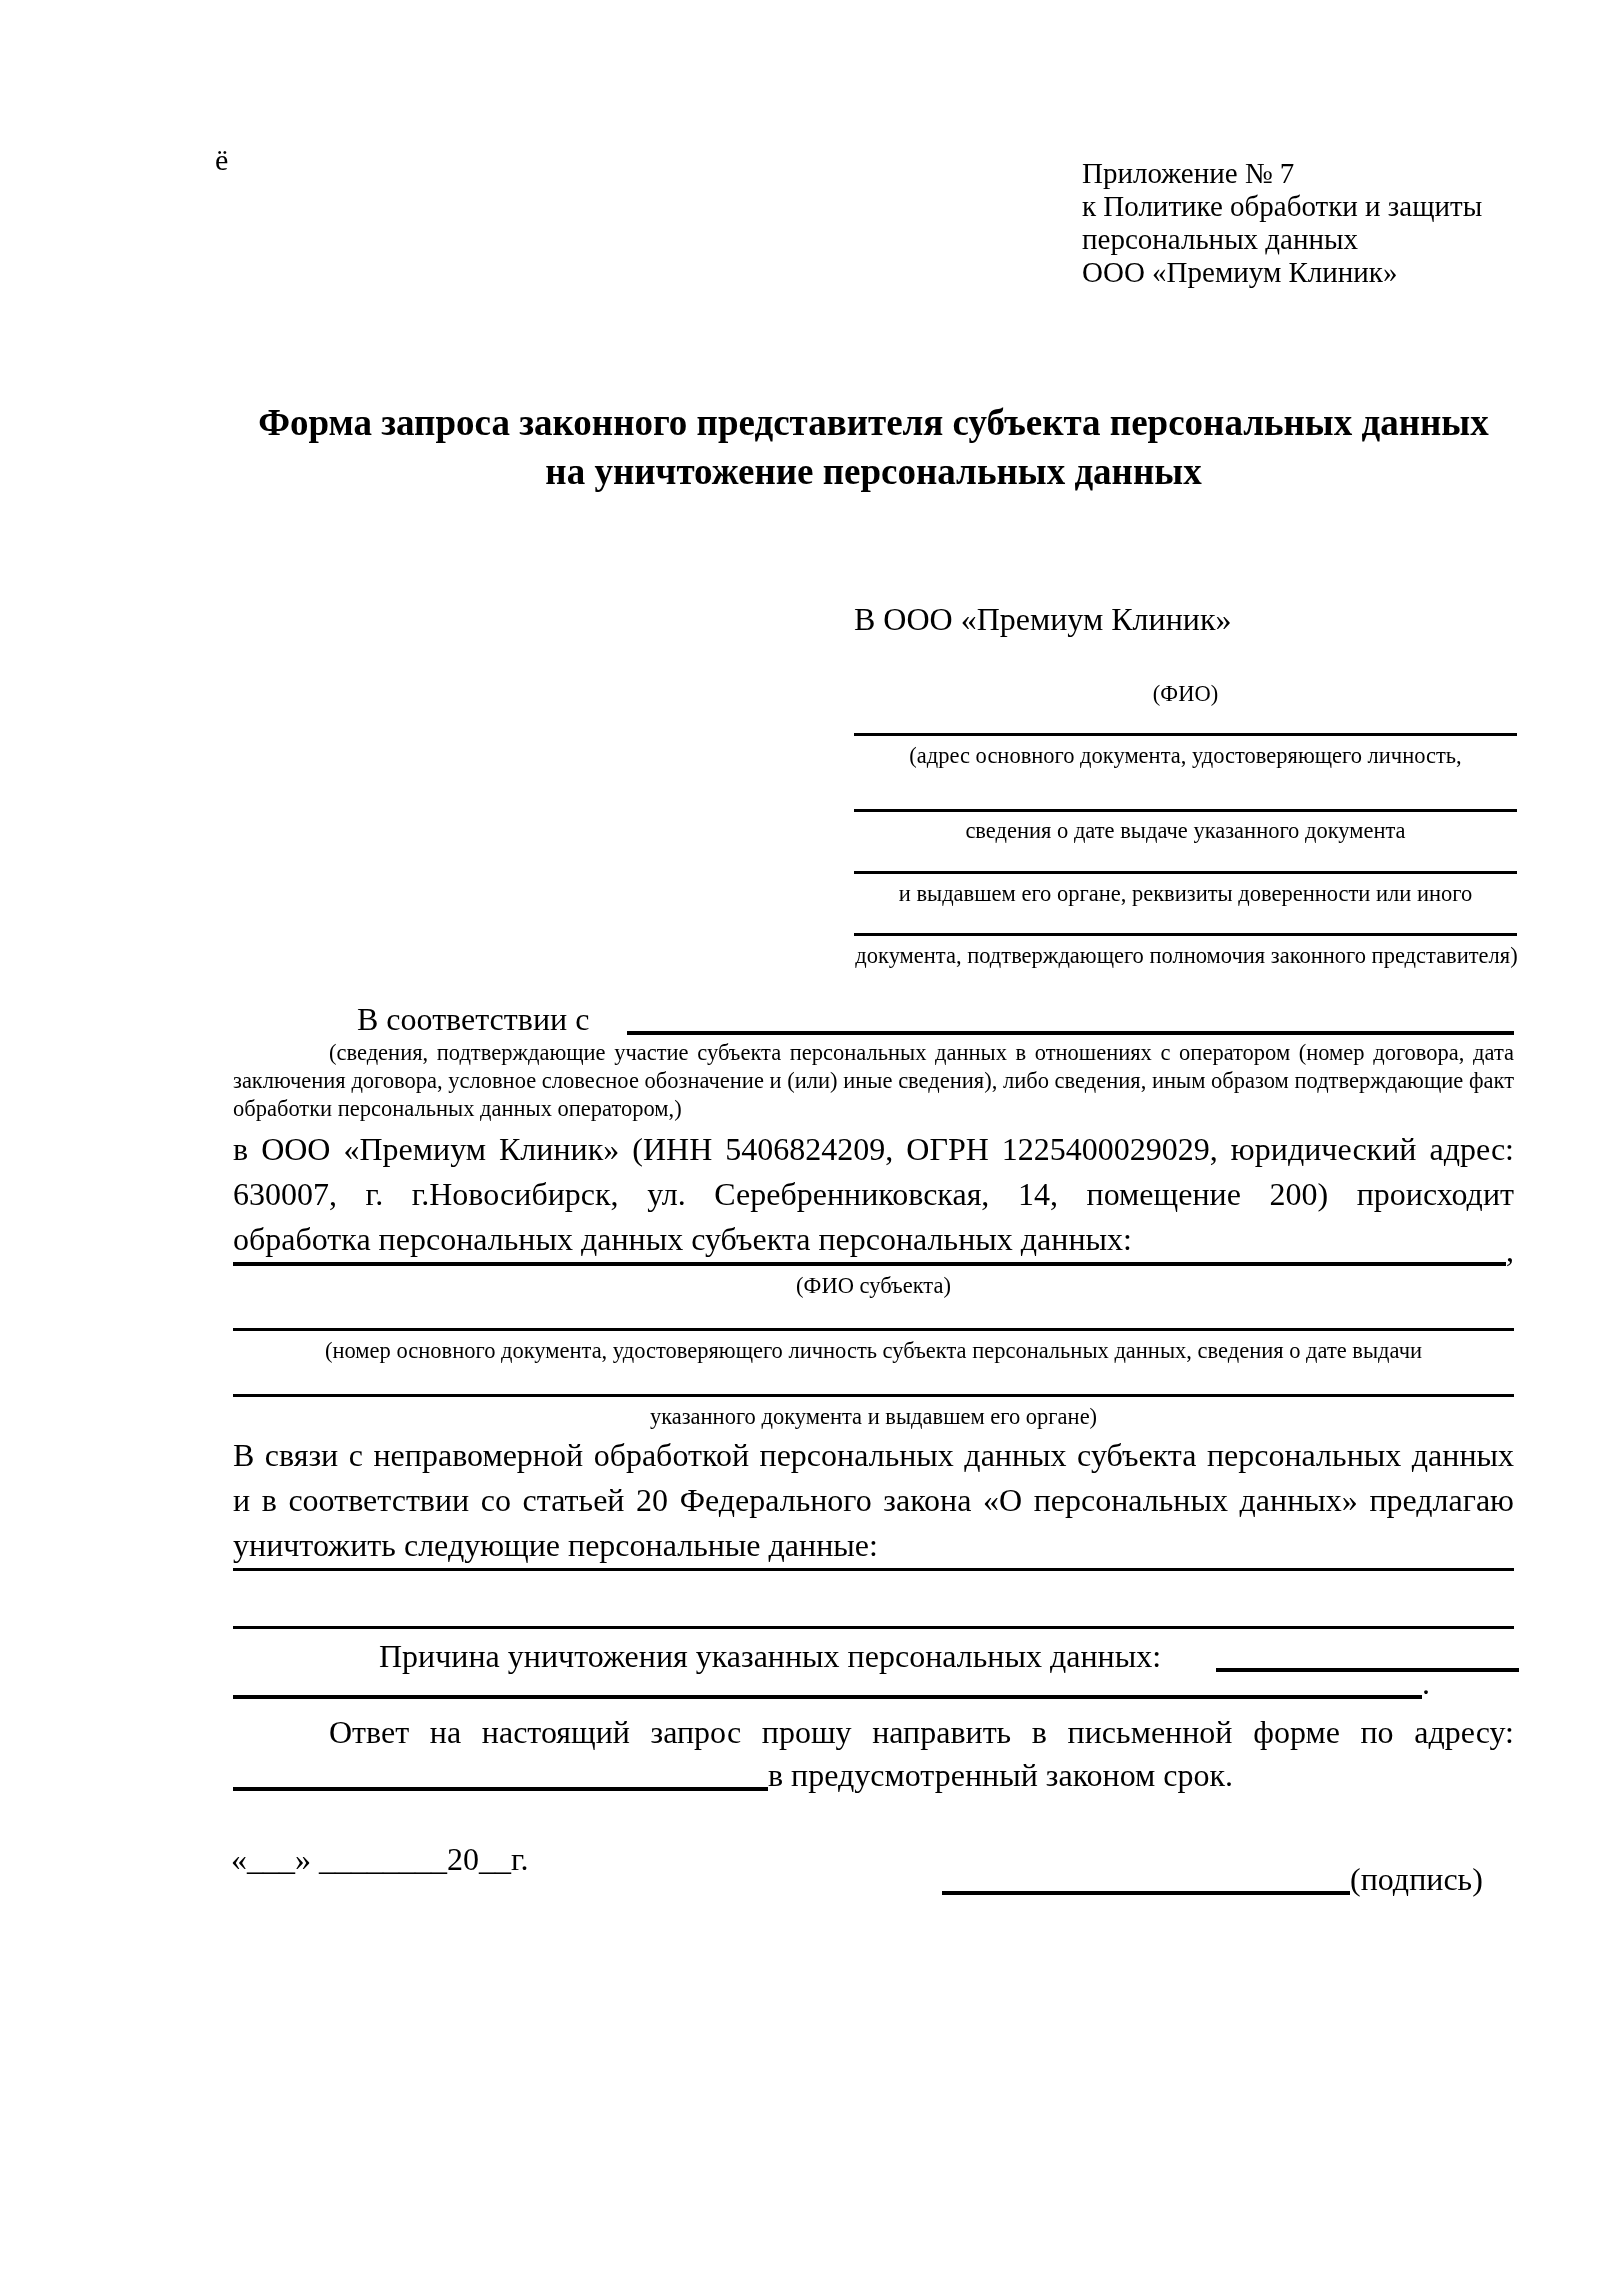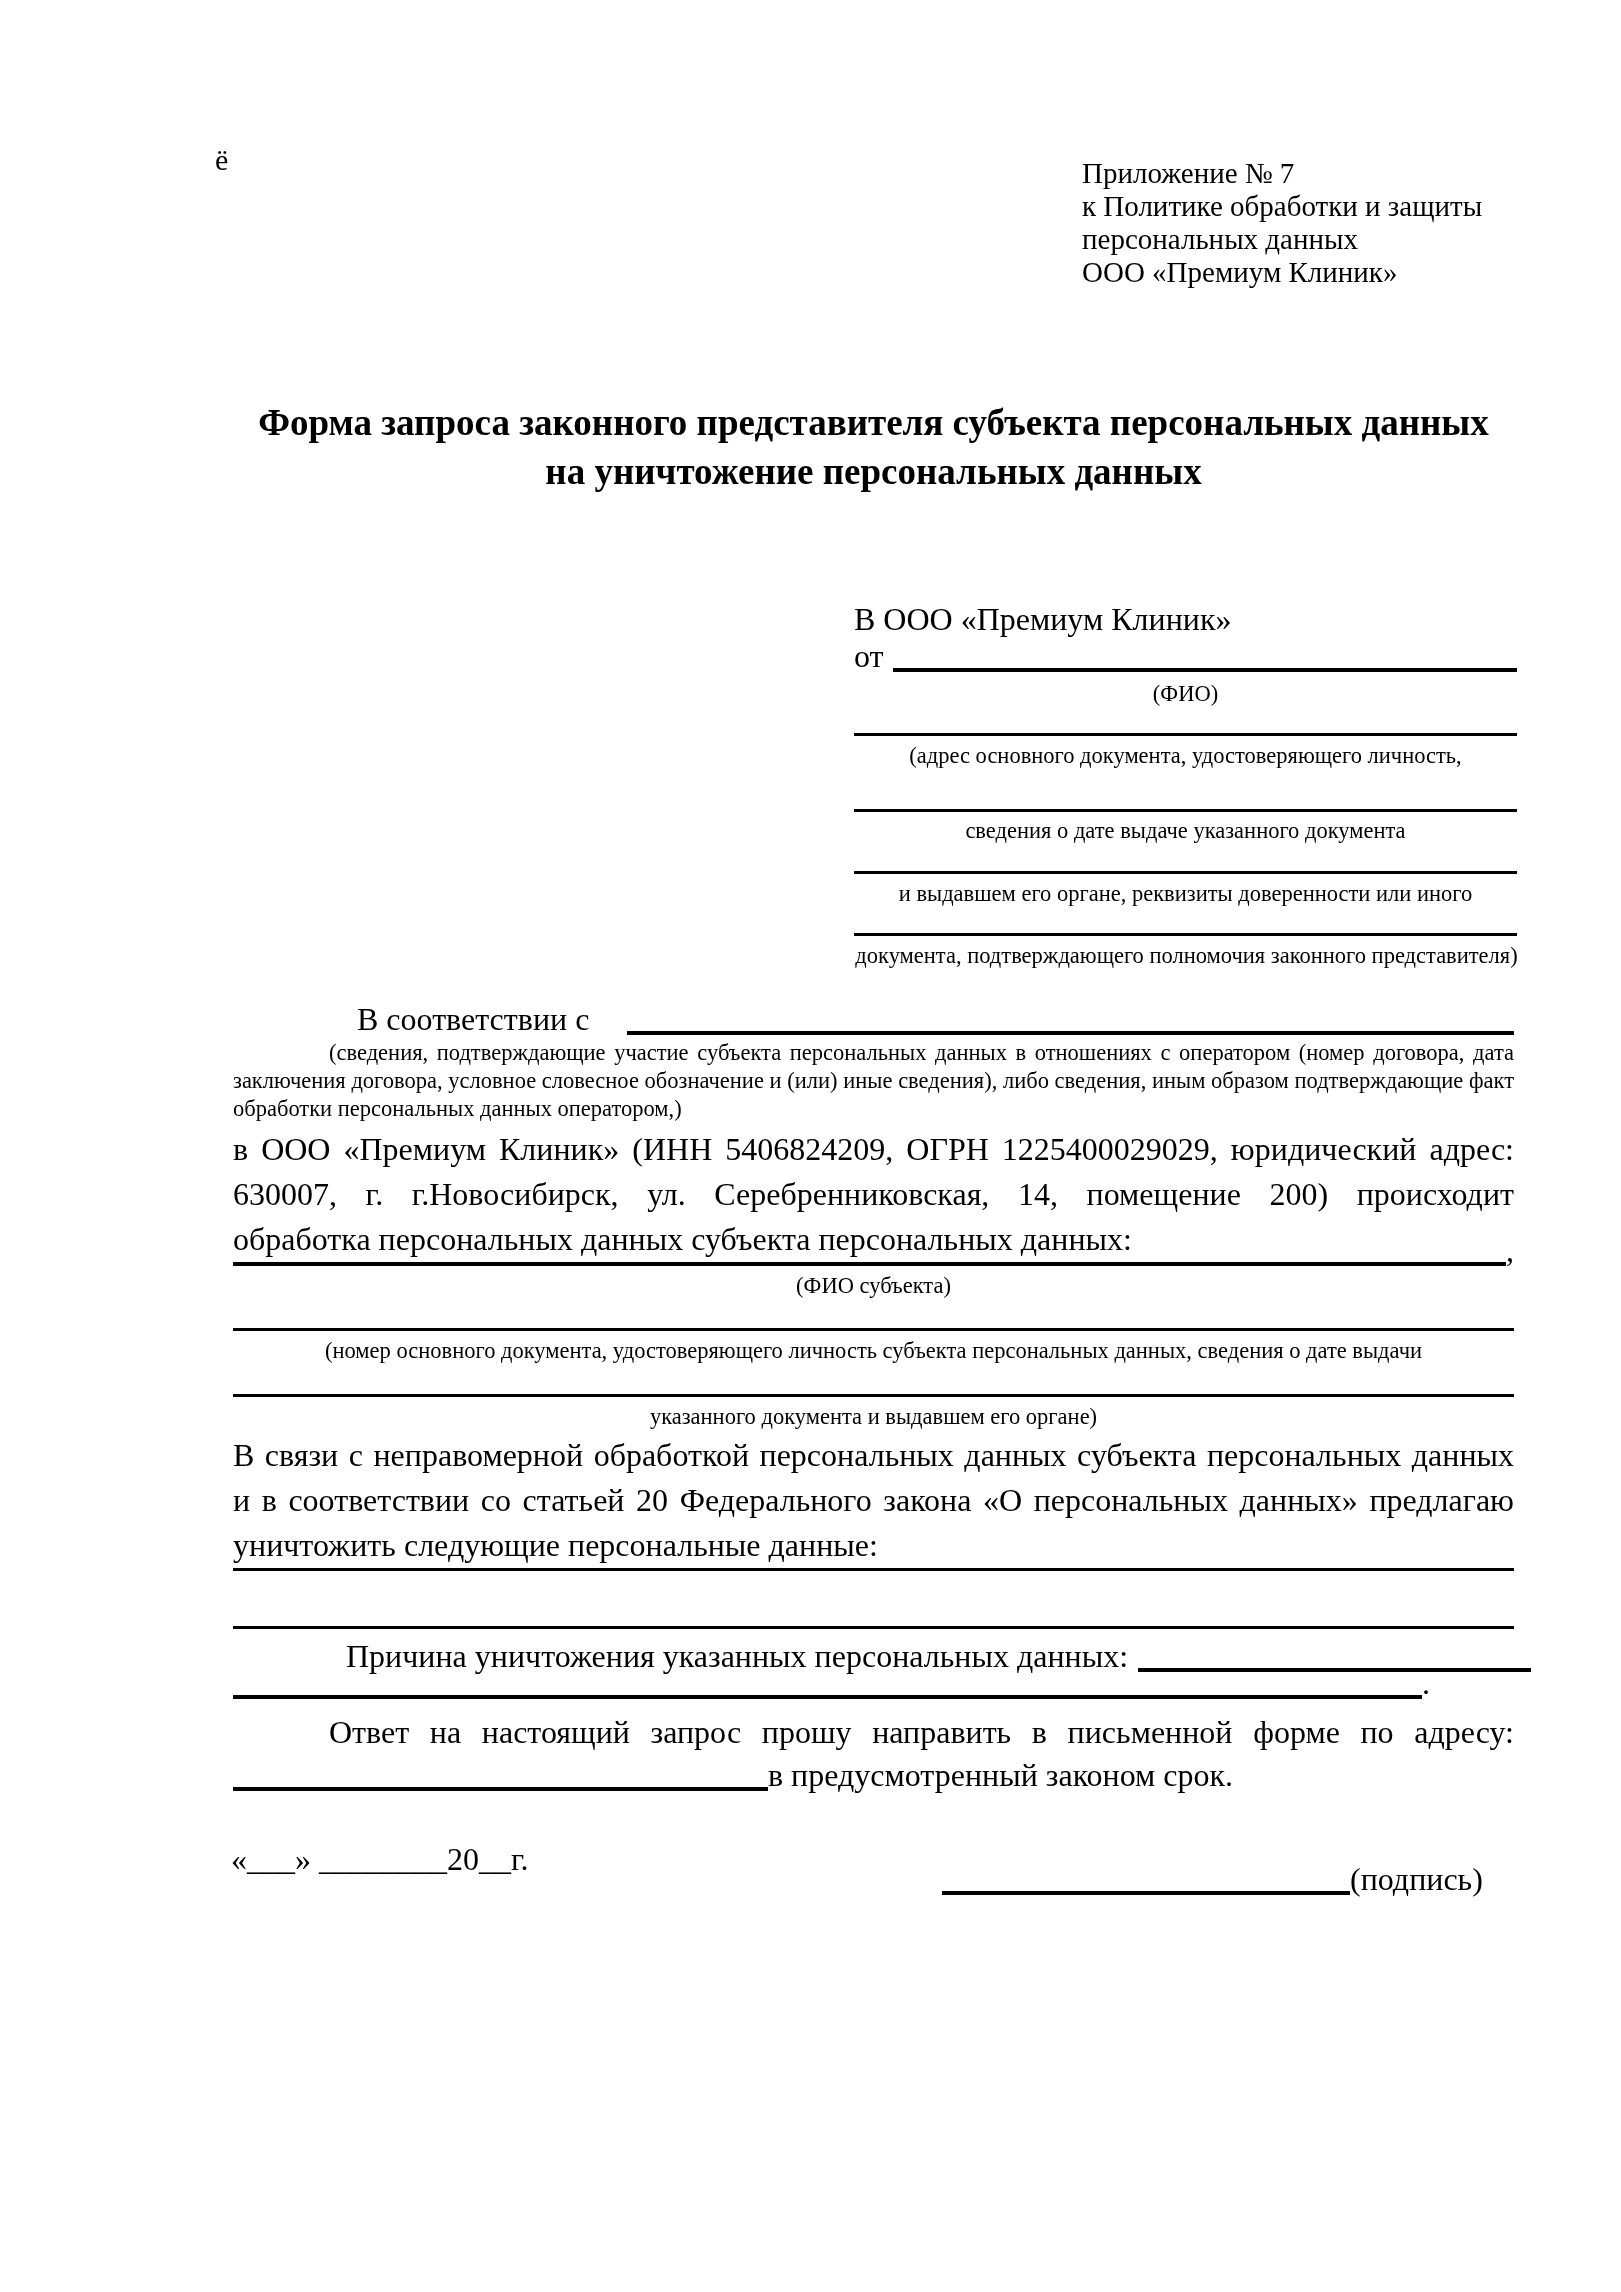--- a/index.html
+++ b/index.html
@@ -42,24 +42,20 @@
     <div>ООО «Премиум Клиник»</div>
   </div>
 
   <div class="abs title bold center" style="left:233px;top:398px;width:1281px;">
     <div>Форма запроса законного представителя субъекта персональных данных</div>
     <div>на уничтожение персональных данных</div>
   </div>
 
   <div class="abs fs-body" style="left:854px;top:600px;">В ООО «Премиум Клиник»</div>
 
-  <div class="row fs-body" style="left:854px;top:637px;width:663px;">
-    <span class="gap-r">от</span>
-    <span class="bar fill"></span>
-  </div>
   <div class="abs cap center" style="left:854px;top:680px;width:663px;">(ФИО)</div>
 
   <div class="hr" style="left:854px;top:733px;width:663px;"></div>
   <div class="abs cap center" style="left:854px;top:742px;width:663px;">(адрес основного документа, удостоверяющего личность,</div>
 
   <div class="hr" style="left:854px;top:809px;width:663px;"></div>
   <div class="abs cap center" style="left:854px;top:817px;width:663px;">сведения о дате выдаче указанного документа</div>
 
   <div class="hr" style="left:854px;top:871px;width:663px;"></div>
   <div class="abs cap center" style="left:854px;top:880px;width:663px;">и выдавшем его органе, реквизиты доверенности или иного</div>
@@ -99,21 +95,21 @@
 
   <div class="abs op-line" style="left:233px;top:1433px;width:1281px;">
     <div class="jl">В связи с неправомерной обработкой персональных данных субъекта персональных данных</div>
     <div class="jl">и в соответствии со статьей 20 Федерального закона «О персональных данных» предлагаю</div>
     <div>уничтожить следующие персональные данные:</div>
   </div>
 
   <div class="hr" style="left:233px;top:1568px;width:1281px;"></div>
   <div class="hr" style="left:233px;top:1626px;width:1281px;"></div>
 
-  <div class="row fs-body" style="left:250px;top:1637px;width:1281px;">
+  <div class="row fs-body" style="left:238px;top:1637px;width:1281px;gap:45px;">
     <span class="ind"></span>
     <span class="gap-r">Причина уничтожения указанных персональных данных:</span>
     <span class="bar fill"></span>
   </div>
   <div class="row fs-body" style="left:233px;top:1664px;width:1281px;">
     <span class="bar" style="flex:0 0 1189px;"></span>
     <span>.</span>
   </div>
 
   <div class="abs fs-body jl" style="left:233px;top:1713px;width:1281px;text-indent:96px;">Ответ на настоящий запрос прошу направить в письменной форме по адресу:</div>

